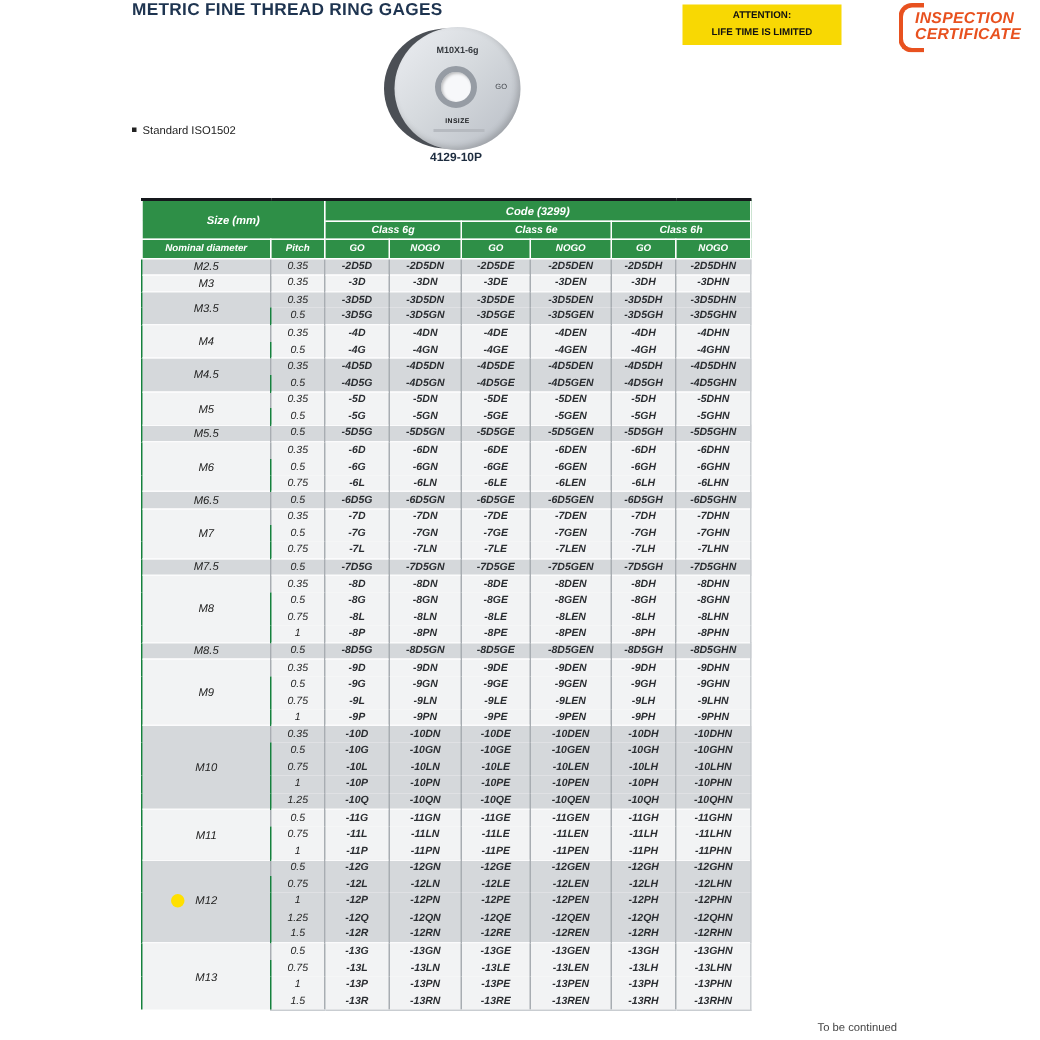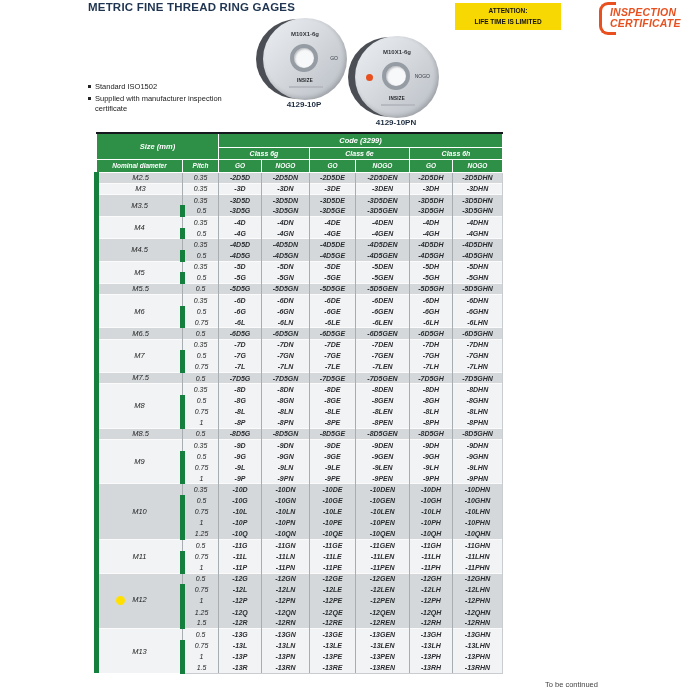--- a/index.html
+++ b/index.html
@@ -56,21 +56,21 @@
 
   .gage-table { position:absolute; left:94px; top:132px; border-collapse:collapse;
                 table-layout:fixed; border-top:2px solid #15181c;font-style:italic; }
   .gage-table th { background:var(--green,#2e8f47); color:#fff; border:1px solid #fff;
                    font-weight:bold; padding:0; text-align:center; }
   th.h-main  { font-size:7.5px; height:14px; }
   th.h-class { font-size:7px;   height:12px; }
   th.h-sub   { font-size:6.5px; height:13px; }
   .gage-table td { padding:0; text-align:center; vertical-align:middle; height:11.15px;
                    border-left:1px solid #a8adb2; font-size:7px; color:#222; line-height:1; }
-  .gage-table td:first-child { border-left:5px solid #15803d; }
+  .gage-table td:first-child { border-left:1px solid #15803d; }
   .gage-table td:last-child  { border-right:1px solid #c9cdd1; }
   .gage-table tr:last-child td { border-bottom:1px solid #c9cdd1; }
   td.nominal { font-size:7.5px; }
   td.code    { font-weight:bold; color:#2a2d31; }
   tr.geven td { background:var(--row-gray,#d5d8db); }
   tr.godd  td { background:var(--row-light,#f2f3f4); }
   tr.gstart td { border-top:1px solid #fbfbfc; }
   .marker-dot { display:inline-block; width:9px; height:9px; border-radius:50%;
                 background:var(--marker-yellow,#ffe000); vertical-align:middle;
                 margin-right:7px; margin-left:-16px; }
@@ -94,51 +94,35 @@
     <div class="cert-text">
       <div>INSPECTION</div>
       <div>CERTIFICATE</div>
     </div>
   </div>
 
   <ul class="bullets">
     <li>
       <span class="sq"></span>
       <span>Standard ISO1502</span>
-    </li>
-    <li>
-      <span class="sq"></span>
-      <span>Supplied with manufacturer inspection certificate</span>
     </li>
   </ul>
 
   <div class="ring ring-one">
     <div class="disc-back"></div>
     <div class="disc-face">
       <div class="ring-marking">M10X1-6g</div>
       <div class="ring-hole"></div>
       <div class="ring-side-label">GO</div>
       <div class="ring-brand">INSIZE</div>
       <div class="ring-subtext"></div>
     </div>
     <div class="ring-caption">4129-10P</div>
   </div>
 
-  <div class="ring ring-two">
-    <div class="disc-back"></div>
-    <div class="disc-face">
-      <div class="ring-marking">M10X1-6g</div>
-      <div class="ring-dot"></div>
-      <div class="ring-hole"></div>
-      <div class="ring-side-label">NOGO</div>
-      <div class="ring-brand">INSIZE</div>
-      <div class="ring-subtext"></div>
-    </div>
-    <div class="ring-caption">4129-10PN</div>
-  </div>
 
 
   <table class="gage-table">
     <colgroup>
       <col style="width:86px">
         <col style="width:36px">
       <col style="width:43px">
         <col style="width:48px">
       <col style="width:46px">
         <col style="width:54px">

